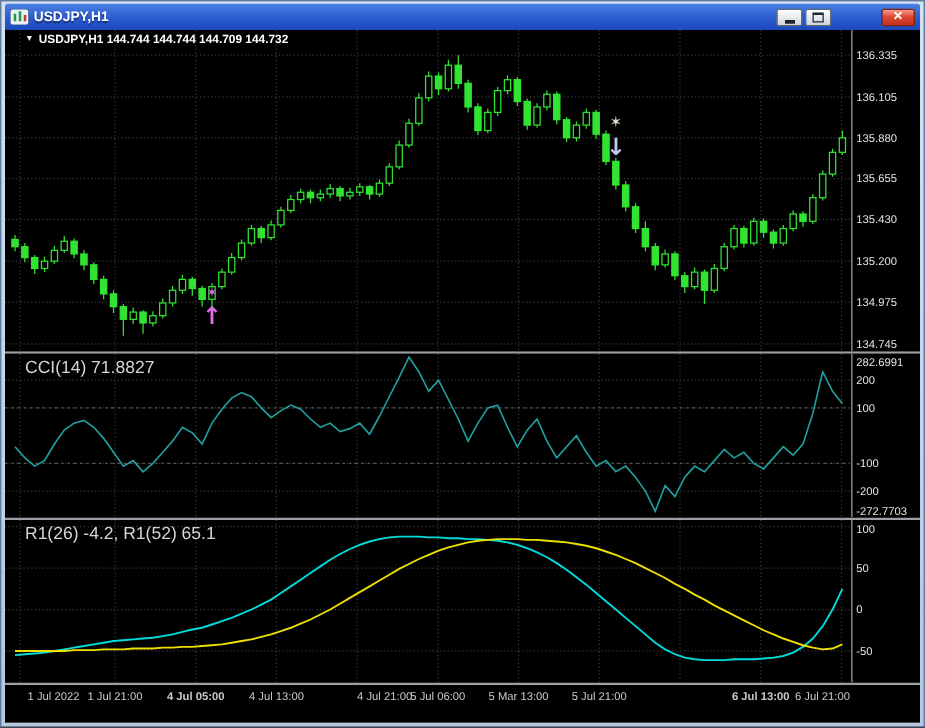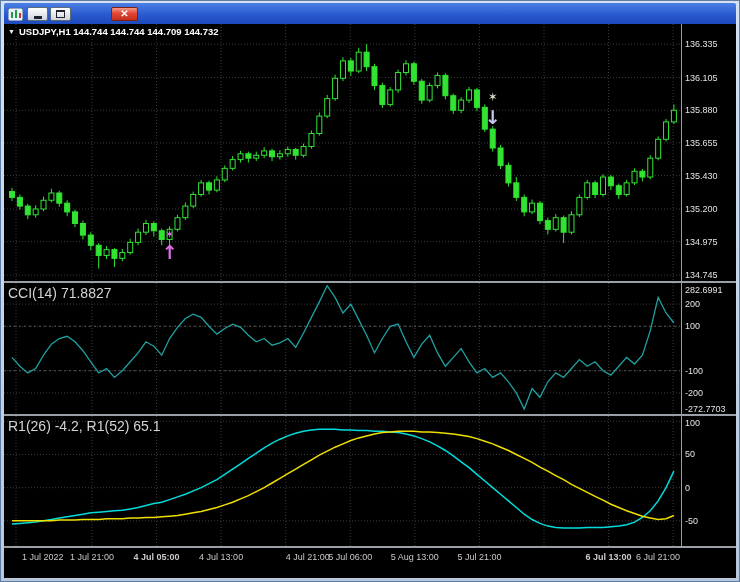--- a/index.html
+++ b/index.html
@@ -14,21 +14,21 @@
   .btn{width:21px;height:14px;border:1px solid #5d6b79;border-radius:2px;cursor:pointer;
        background:linear-gradient(#ffffff,#cfd5db);display:flex;align-items:center;justify-content:center}
   .btn + .btn{margin-left:2px}
   .glyph-min{width:8px;height:3px;background:#1d2430;margin-top:7px}
   .glyph-max{width:9px;height:8px;border:1px solid #1d2430;border-top-width:2px}
   .btn.close{width:27px;margin-left:40px;background:linear-gradient(#f39a8c,#e04734 45%,#c22f1c);
              border-color:#7e2012;color:#fff;font-size:10px;font-weight:bold;line-height:10px}
   .client{position:relative;width:732px;height:554px;background:#000;overflow:hidden}
   .panel{position:relative;background:#000}
   .panel svg{display:block}
-  .hdr{position:absolute;top:2px;left:4px;color:#fff;font-size:9.5px;font-weight:bold;
+  .hdr{position:absolute;top:2px;left:16px;color:#fff;font-size:9.5px;font-weight:bold;
        display:flex;align-items:center;gap:4px;pointer-events:none;white-space:nowrap}
   .hdr.ind{font-weight:normal;color:#d4d4d4;font-size:14px}
   .dd{font-size:7px;color:#efefef}
   .sep{height:2px;background:#9aa0a6}
   .time-axis{position:relative;height:30px;background:#000;color:#c9c9c9;font-size:9px}
   .tlabel{position:absolute;top:4px;transform:translateX(-50%);white-space:nowrap}
   .tlabel.first{transform:none}
 </style>
 </head>
 <body>
@@ -36,20 +36,21 @@
 <div class="window">
   <div class="titlebar">
     <span class="app-icon">
       <svg width="15" height="13" viewBox="0 0 15 13">
         <rect x="0" y="0" width="15" height="13" rx="2" fill="#e9f0fa" stroke="#3b5e90"></rect>
         <rect x="3" y="4" width="2" height="6" fill="#1e9e3e"></rect>
         <rect x="7" y="2" width="2" height="8" fill="#1e9e3e"></rect>
         <rect x="11" y="5" width="2" height="5" fill="#c23a2a"></rect>
       </svg>
     </span>
+    <span class="title">USDJPY,H1</span>
     <div class="controls">
       <div class="btn">
         <span class="glyph-min"></span>
       </div>
       <div class="btn">
         <span class="glyph-max"></span>
       </div>
       <div class="btn close">
         <span>✕</span>
       </div>
@@ -339,20 +340,20 @@
       <div class="hdr ind">R1(26) -4.2, R1(52) 65.1</div>
     </div>
     <div class="sep"></div>
     <div class="time-axis" id="time-axis">
         <span class="tlabel first" style="left: 18px;">1 Jul 2022</span>
         <span class="tlabel" style="left: 88px;">1 Jul 21:00</span>
         <span class="tlabel" style="left: 152.57px; font-weight: bold;">4 Jul 05:00</span>
         <span class="tlabel" style="left: 217.14px;">4 Jul 13:00</span>
         <span class="tlabel" style="left: 281.71px; margin-left: 22px;">4 Jul 21:00</span>
         <span class="tlabel" style="left: 346.28px;">5 Jul 06:00</span>
-        <span class="tlabel" style="left: 410.85px;">5 Aug 13:00</span>
+        <span class="tlabel" style="left: 410.85px;">5 Mar 13:00</span>
         <span class="tlabel" style="left: 475.42px;">5 Jul 21:00</span>
         <span class="tlabel" style="left: 527px; margin-top: 39px;">6 Jul 05:00</span>
         <span class="tlabel" style="left: 604.56px; font-weight: bold;">6 Jul 13:00</span>
         <span class="tlabel" style="left: 654px;">6 Jul 21:00</span>
       </div>
   </div>
 </div>
 
 </body></html>

